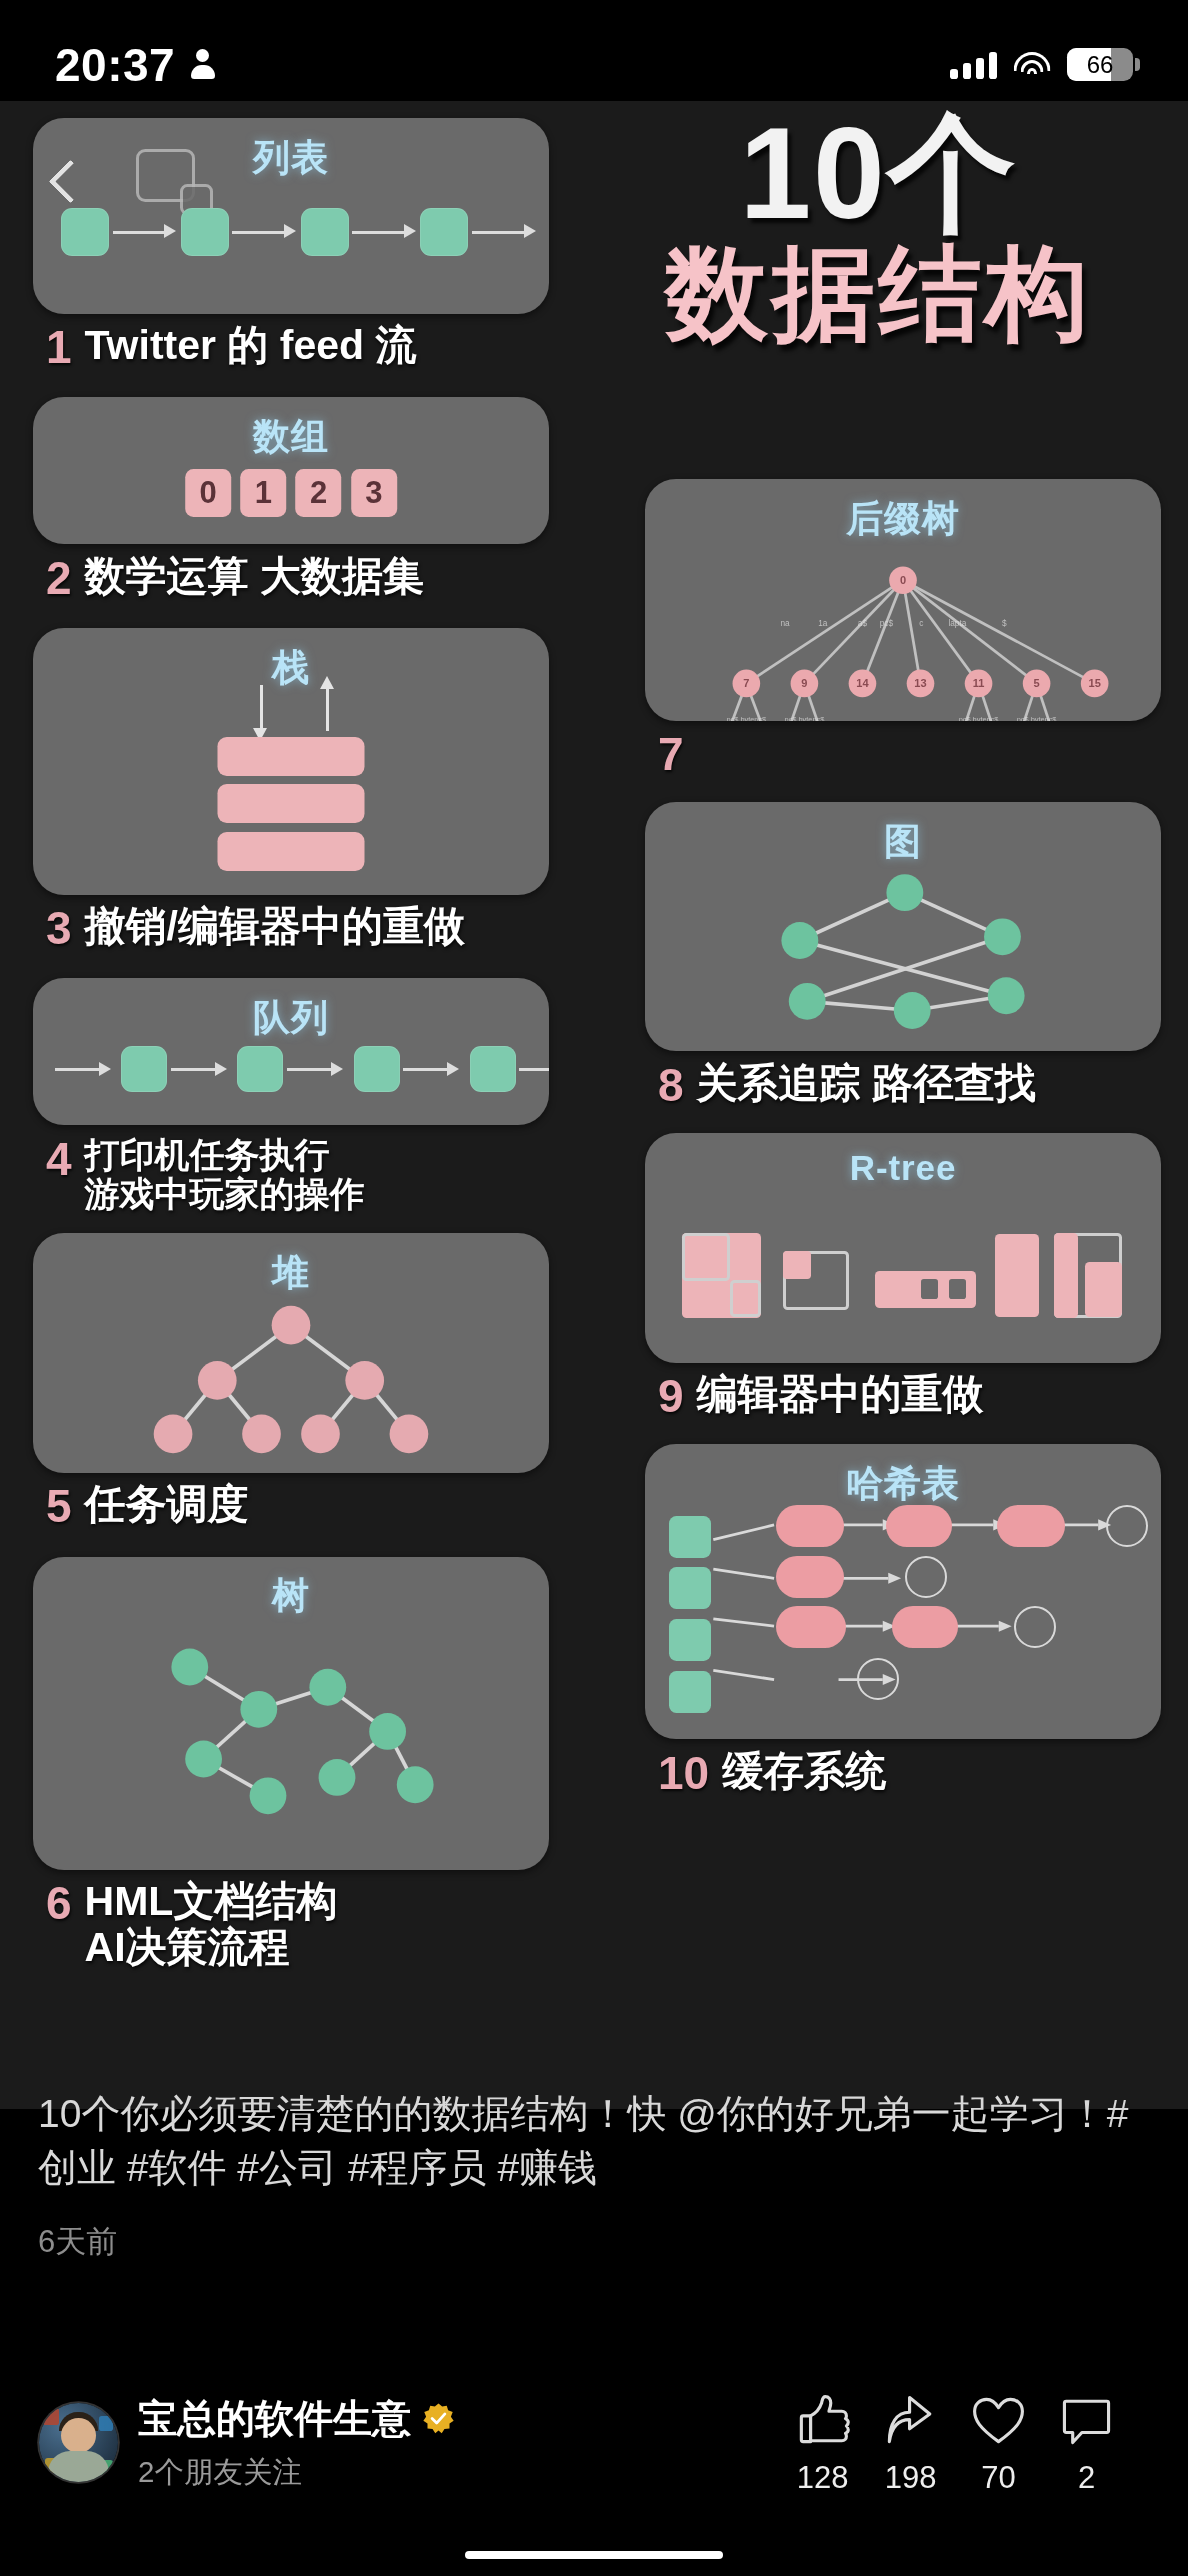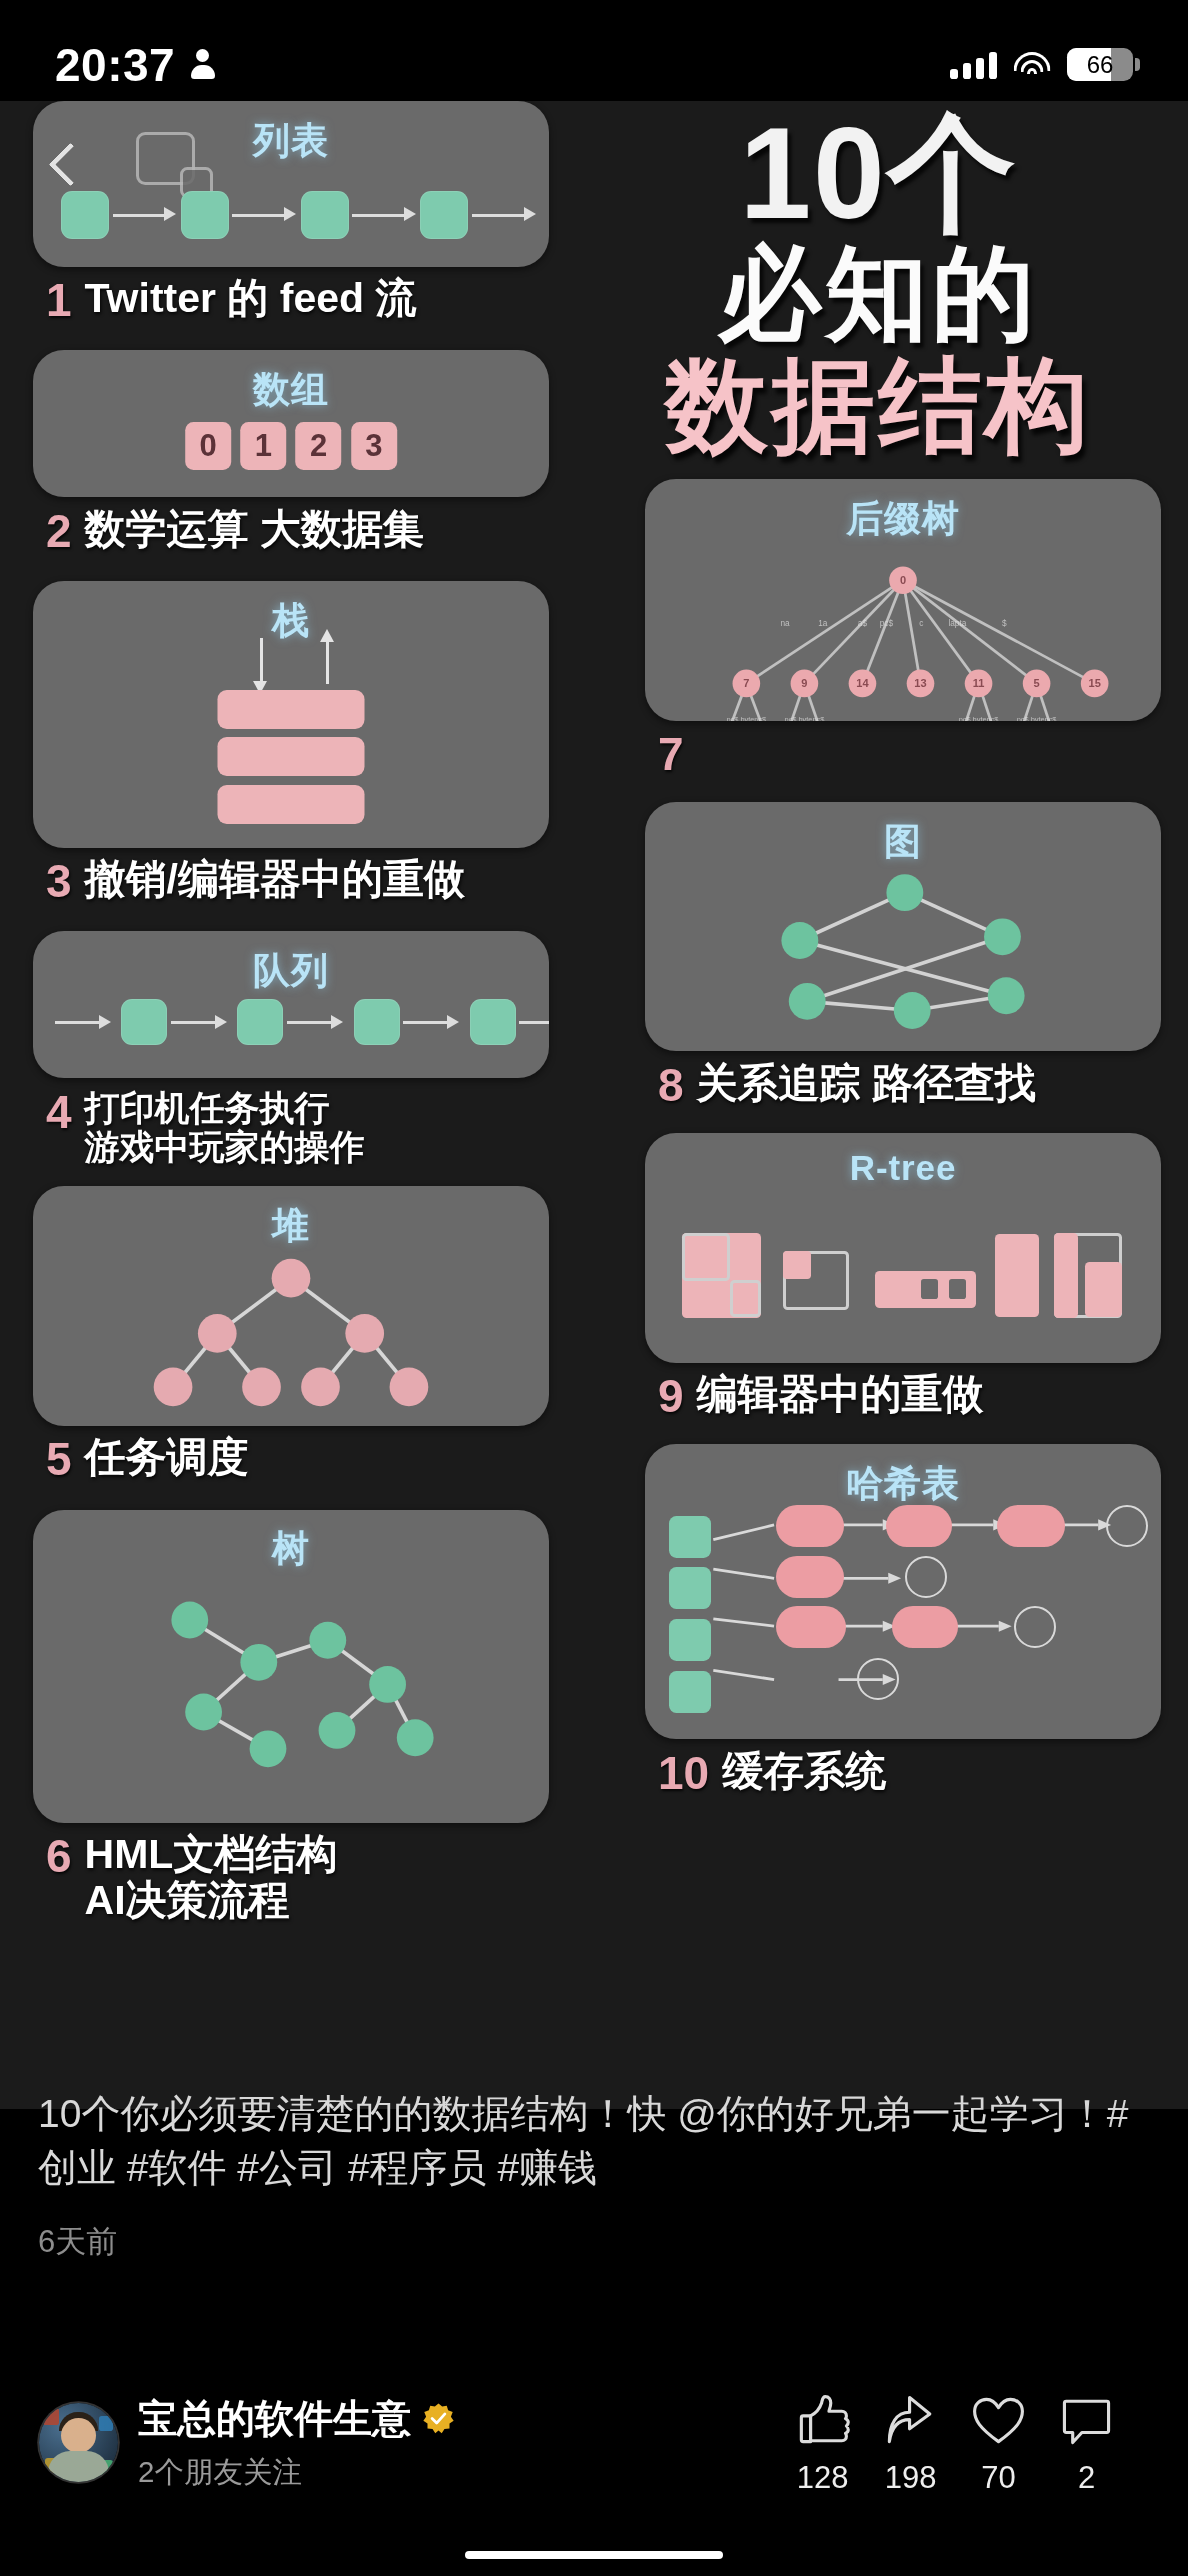--- a/index.html
+++ b/index.html
@@ -57,21 +57,21 @@
   .cap-txt { color:#fff; font-size:41px; font-weight:700; line-height:1.12;
              text-shadow:0.9px 1.8px 3.7px rgba(0,0,0,.85); white-space:pre-line; }
 
   
   .gnode { background:#7ecbae; border-radius:11px; box-shadow:inset 0 0 0 0.9px rgba(255,255,255,.12);}
   .arrow-line { position:absolute; height:2.8px; background:#ddd; }
   .arrow-head { position:absolute; width:0; height:0; border-left:12px solid #ddd;
                 border-top:7.4px solid transparent; border-bottom:7.4px solid transparent; }
 
   
-  .c-list { height:166px; }
+  .c-list { height:196px;margin-top:17px; }
   .c-list .row { position:absolute; top:88px; left:28px; width:461px; height:55px; }
   .c-list .gnode { position:absolute; width:48px; height:48px; top:1.8px; }
   .backchev { position:absolute; left:22px; top:48px; width:31px; height:31px;
               border-left:5.5px solid #eee; border-bottom:5.5px solid #eee;
               transform:rotate(45deg); border-radius:2.8px; opacity:.92; z-index:5;}
   .ghostsq { position:absolute; left:103px; top:31px; width:59px; height:53px;
              border:3.7px solid #b6b6b6; border-radius:9.2px; opacity:.85;}
   .ghostsq2{ position:absolute; left:147px; top:66px; width:33px; height:31px;
              border:3.7px solid #b6b6b6; border-radius:7.4px; opacity:.85; background:#6a6a6a;}
 
@@ -179,21 +179,20 @@
         <div class="pct">66</div>
       </div>
     </div>
   </div>
 
   <div class="content">
     <div class="bgimg"></div>
 
     <div class="headline">
       <div class="hl1">10个</div>
-      <div class="hl2">必知的</div>
       <div class="hl3">数据结构</div>
     </div>
 
     <div class="col col-left">
 
       <div class="card c-list">
         <div class="card-title">列表</div>
         <div class="backchev"></div>
         <div class="ghostsq"></div>
         <div class="ghostsq2"></div>

